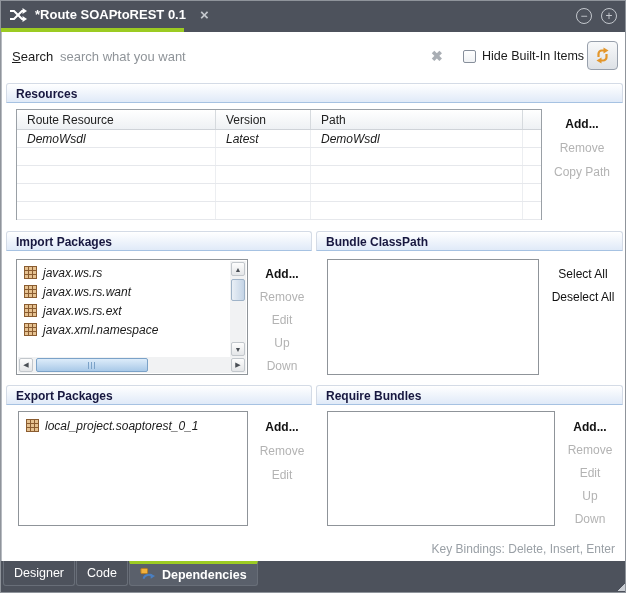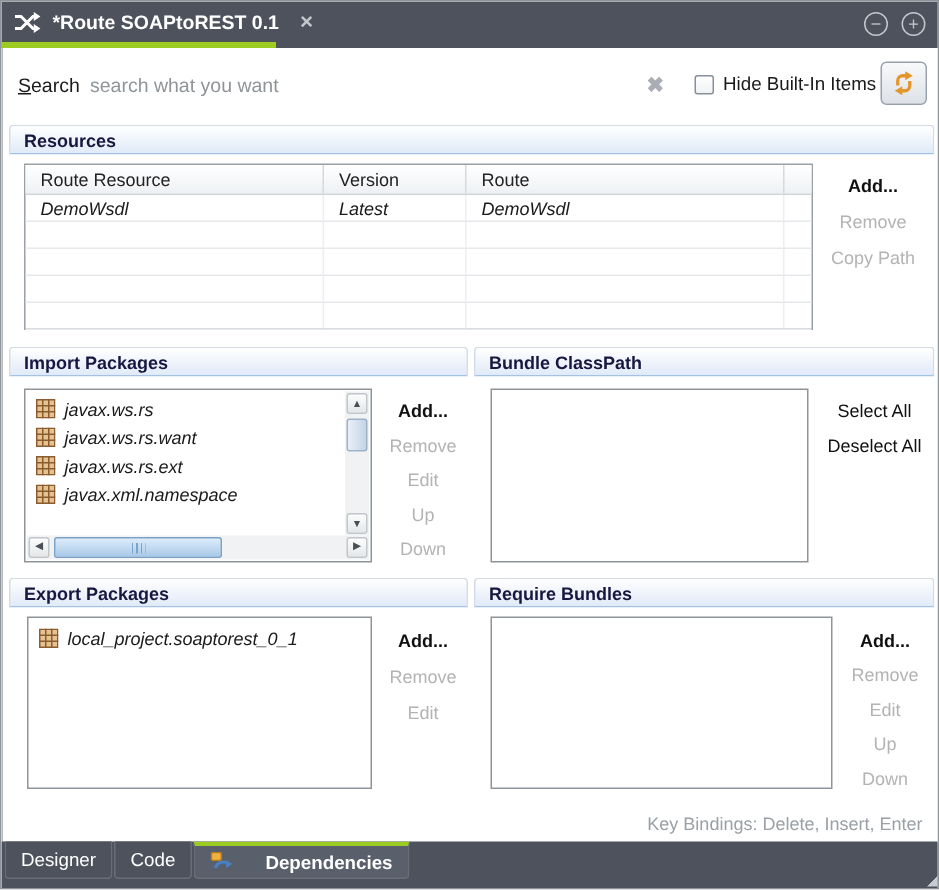--- a/index.html
+++ b/index.html
@@ -93,21 +93,21 @@
   .btn-on  { color:#111; }
   .btn-off { color:#b3b3b3; }
   
   .keybindings { position:absolute; right:11px; top:510px; color:#9aa0a6; font-size:12px; }
   
   .bottombar { position:absolute; left:0; bottom:0; width:626px; height:31px; background:#4d525c; }
   .btabs { position:absolute; left:2px; top:0; display:flex; height:25px; }
   .btab { display:flex; align-items:center; padding:0 10px; color:#ffffff; font-size:12.5px;
           border:1px solid #686e78; border-top:none; border-radius:0 0 3px 3px; margin-right:1px;
           background:#4d525c; cursor:pointer; }
-  .btab.active { background:#5a606b; border-top:3px solid; font-weight:bold; padding-top:0; gap:22px; }
+  .btab.active { background:#5a606b; border-top:3px solid; font-weight:bold; padding-top:0; gap:7px; }
   .resize-grip { position:absolute; right:1px; bottom:1px; width:8px; height:8px;
                  background:linear-gradient(135deg,transparent 50%,#c8ccd2 50%); cursor:nwse-resize; }
 </style>
 </head>
 <body>
 
 <div id="window">
 
   <div class="topbar">
     <div class="etab">
@@ -145,21 +145,21 @@
           <polygon points="7.5,10.5 2.5,13.5 7.5,16.5" fill="#e3962b"></polygon>
         </svg>
       </span>
     </div>
 
     <div class="band band-resources">Resources</div>
     <div class="res-table">
       <div class="res-hdr">
         <div class="c c1">Route Resource</div>
         <div class="c c2">Version</div>
-        <div class="c c3">Route</div>
+        <div class="c c3">Path</div>
         <div class="c c4"></div>
       </div>
       <div class="res-row">
         <div class="c c1">DemoWsdl</div>
         <div class="c c2">Latest</div>
         <div class="c c3">DemoWsdl</div>
         <div class="c c4"></div>
       </div>
       <div class="res-row">
           <div class="c c1"></div>

